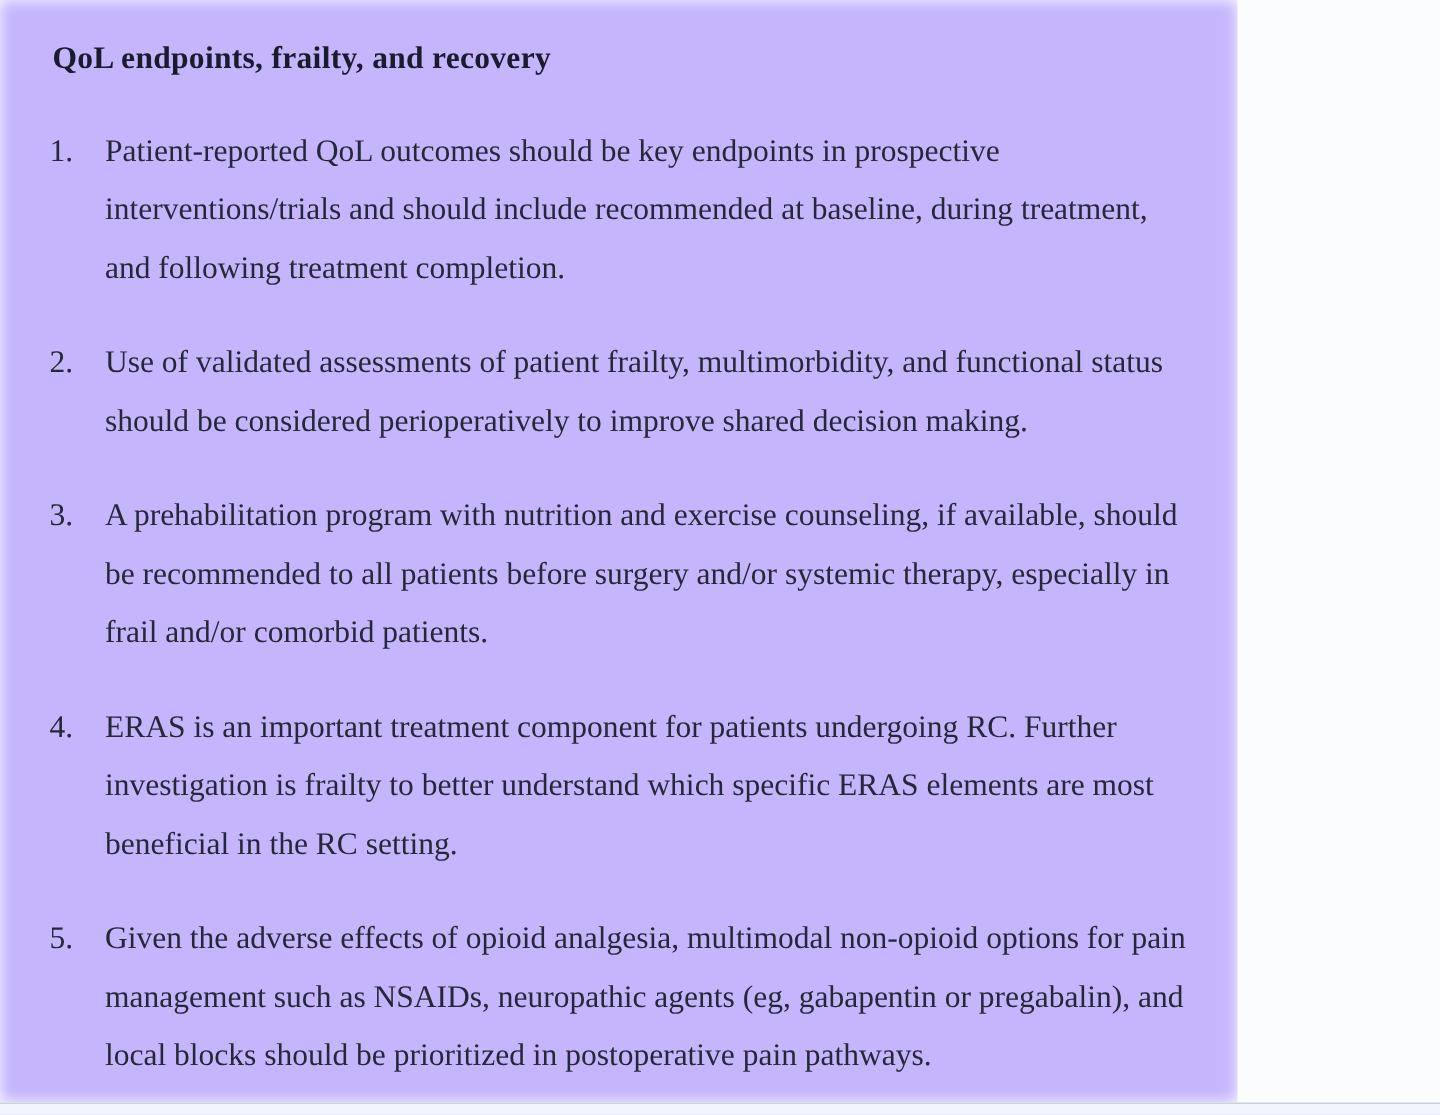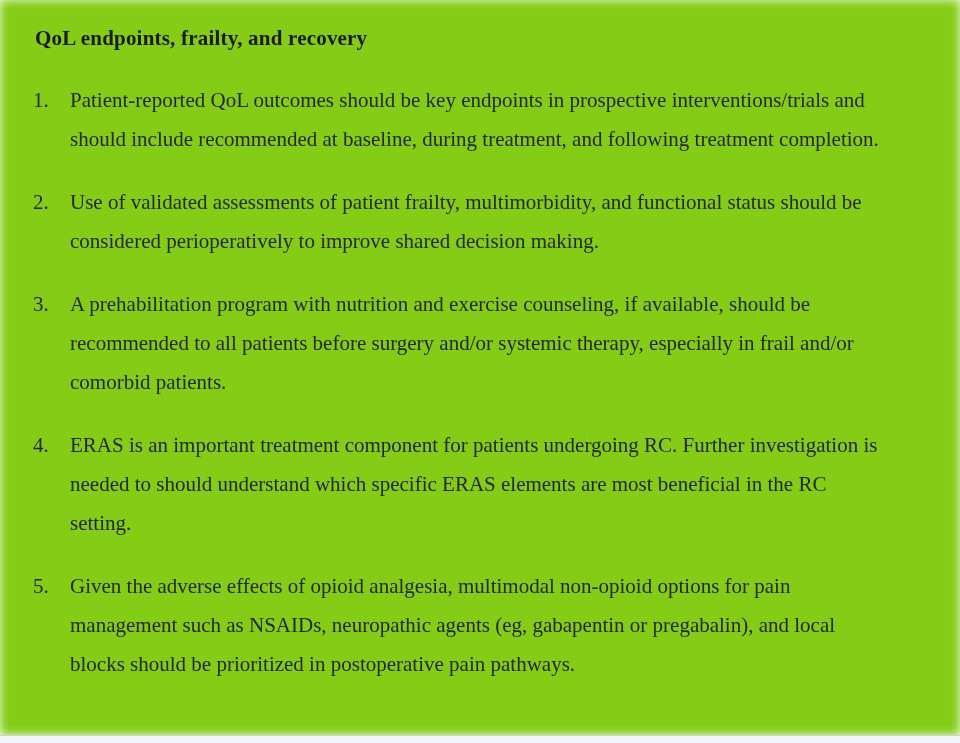--- a/index.html
+++ b/index.html
@@ -11,23 +11,23 @@
     height: 743px;
     background: #fbfcfe;
     font-family: "Liberation Serif", serif;
     overflow: hidden;
     position: relative;
   }
   .panel {
     position: absolute;
     top: 0;
     left: 0;
-    width: 960px;
+    width: 825px;
     height: 735px;
-    background: #84cc16;
+    background: #c4b5fd;
     box-shadow: inset 0 0 10px rgba(255,255,255,0.95);
     box-sizing: border-box;
     padding: 26px 33px 0 33px;
     color: #262838;
   }
   .heading {
     font-size: 21px;
     font-weight: bold;
     color: #1a1c2e;
     margin: 0 0 30px 2px;
@@ -77,21 +77,21 @@
     <li class="rec-item">
       <span class="rec-num">2.</span>
       <span class="rec-text">Use of validated assessments of patient frailty, multimorbidity, and functional status should be considered perioperatively to improve shared decision making.</span>
     </li>
     <li class="rec-item">
       <span class="rec-num">3.</span>
       <span class="rec-text">A prehabilitation program with nutrition and exercise counseling, if available, should be recommended to all patients before surgery and/or systemic therapy, especially in frail and/or comorbid patients.</span>
     </li>
     <li class="rec-item">
       <span class="rec-num">4.</span>
-      <span class="rec-text">ERAS is an important treatment component for patients undergoing RC. Further investigation is needed to should understand which specific ERAS elements are most beneficial in the RC setting.</span>
+      <span class="rec-text">ERAS is an important treatment component for patients undergoing RC. Further investigation is frailty to better understand which specific ERAS elements are most beneficial in the RC setting.</span>
     </li>
     <li class="rec-item">
       <span class="rec-num">5.</span>
       <span class="rec-text">Given the adverse effects of opioid analgesia, multimodal non-opioid options for pain management such as NSAIDs, neuropathic agents (eg, gabapentin or pregabalin), and local blocks should be prioritized in postoperative pain pathways.</span>
     </li>
   </ol>
 </div>
 
 <div class="bottom-rule"></div>
 

